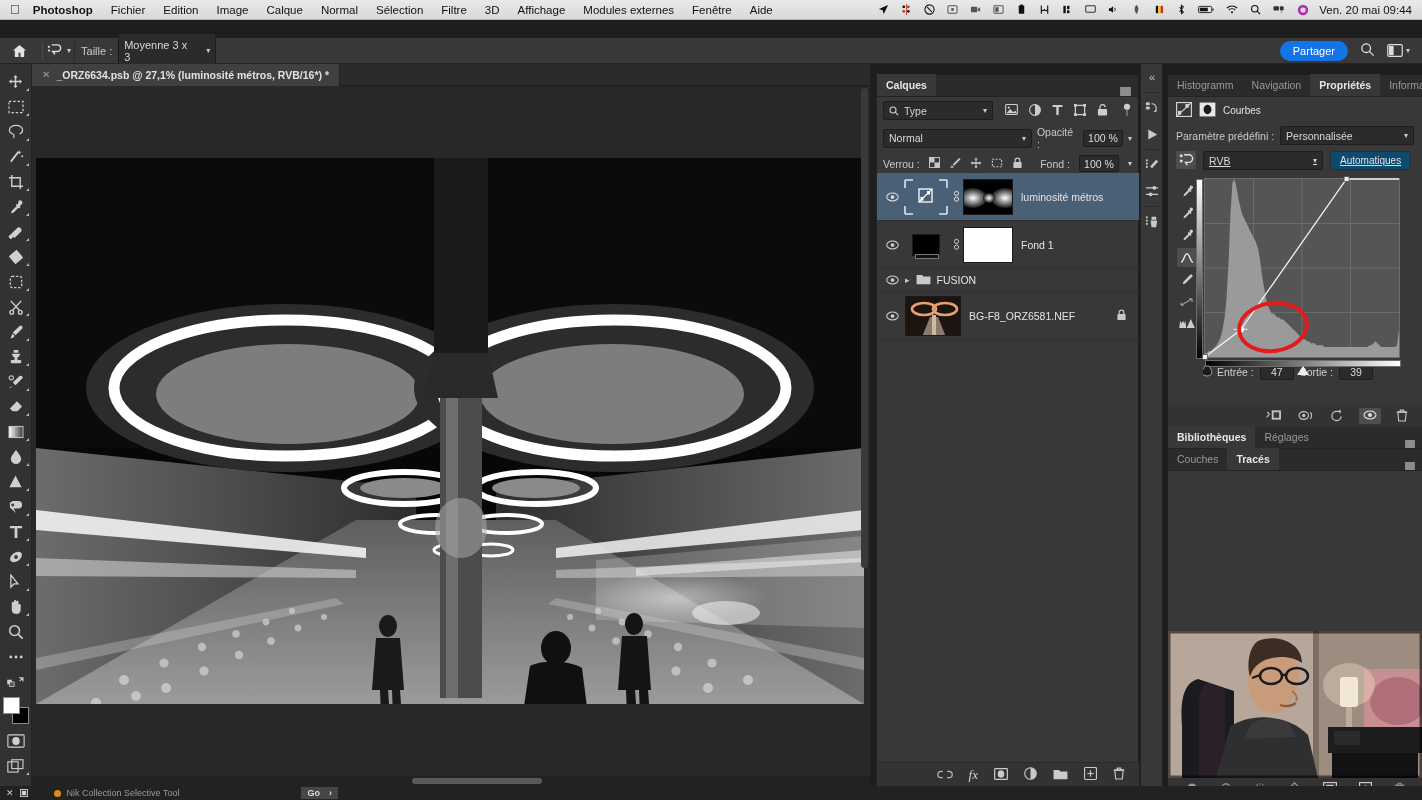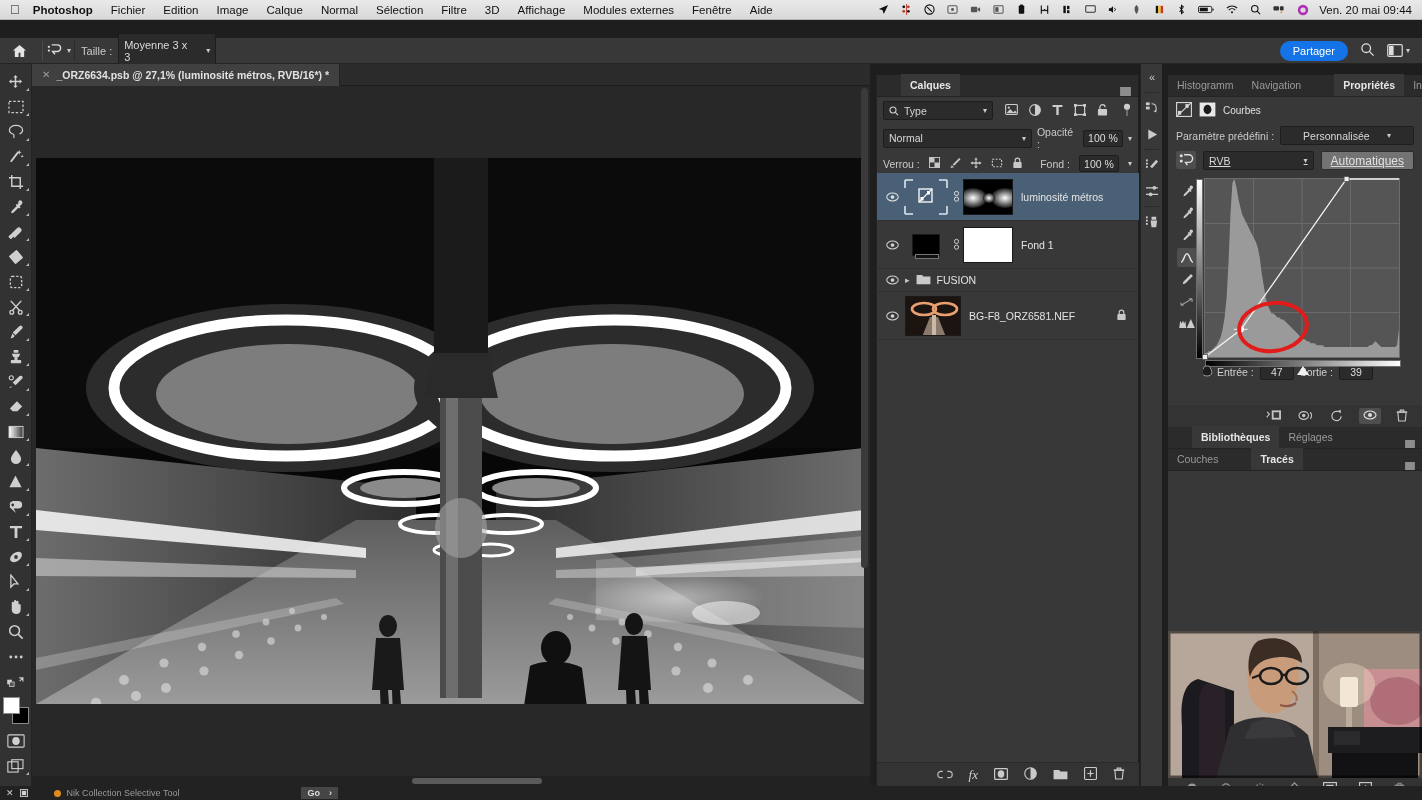--- a/index.html
+++ b/index.html
@@ -114,21 +114,21 @@
   .strip .si{ width:22px; height:26px; display:flex; align-items:center; justify-content:center; color:#cacaca;}
   .strip .div{ height:1px; background:#2a2a2a; margin:2px 3px;}
 
   
   .panel{ position:absolute; background:#383838; }
   .ptabs{
     height:22px; background:#2b2b2b; display:flex; align-items:flex-end; font-size:10.5px;
     border-bottom:1px solid #232323;
   }
   .ptab{ height:22px; padding:0 9px; display:flex; align-items:center; color:#9a9a9a; }
-  .ptab.active{ background:#383838; color:#e6e6e6; font-weight:bold;margin-left:24px; }
+  .ptab.active{ background:#383838; color:#e6e6e6; font-weight:bold; }
   .pmenu{ margin-left:auto; padding:0 7px; display:flex; align-items:center; color:#9a9a9a; }
 
   
   .layers{ position:absolute; left:876px; top:75px; width:262px; height:711px; background:#383838; border-left:1px solid #232323;}
   .filterbar{ display:flex; align-items:center; padding:4px 6px; gap:6px; }
   .filter-dd{
     background:#2b2b2b; border:1px solid #1d1d1d; border-radius:2px; height:19px; width:110px;
     display:flex; align-items:center; padding:0 5px; gap:5px; color:#d4d4d4; font-size:10.5px;
   }
   .filter-icons{ display:flex; align-items:center; gap:11px; margin-left:6px; color:#cdcdcd;}
@@ -151,26 +151,26 @@
     position:absolute; left:0; bottom:0; width:262px; height:24px; background:#333;
     display:flex; align-items:center; justify-content:flex-end; gap:16px; padding-right:14px;
     border-top:1px solid #2a2a2a; color:#c5c5c5;
   }
 
   
   .props{ position:absolute; left:1168px; top:75px; width:254px; height:352px; background:#383838;}
   .propshead{ display:flex; align-items:center; gap:7px; padding:5px 8px 4px 8px;}
   .presetrow{ display:flex; align-items:center; gap:6px; padding:3px 8px;}
   .preset-dd{ background:#2b2b2b;border:1px solid #1d1d1d;border-radius:2px;height:19px;flex:1;
-    display:flex;align-items:center;justify-content:space-between;padding:0 22px;color:#d8d8d8;font-size:10.5px;}
+    display:flex;align-items:center;justify-content:space-between;padding:0 5px;color:#d8d8d8;font-size:10.5px;}
   .chanrow{ display:flex; align-items:flex-start; gap:7px; padding:3px 8px 5px 8px;text-decoration:underline;}
   .chan-dd{ background:#2b2b2b;border:1px solid #1d1d1d;border-radius:2px;height:19px;width:120px;
     display:flex;align-items:center;justify-content:space-between;padding:0 5px;color:#d8d8d8;font-size:10.5px;}
-  .autobtn{ background:#737373;border:1px solid #2c2c2c;border-radius:2px;height:19px;
-    display:flex;align-items:center;padding:0 9px;color:#e2e2e2;font-size:12px;}
+  .autobtn{ background:#0c4a6e;border:1px solid #2c2c2c;border-radius:2px;height:19px;
+    display:flex;align-items:center;padding:0 9px;color:#e2e2e2;font-size:10px;}
   .curvewrap{ position:relative; margin:2px 8px 0 8px; display:flex; gap:6px;}
   .curvetools{ width:22px; display:flex; flex-direction:column; align-items:center; gap:3px; padding-top:4px;}
   .ct{ width:20px;height:19px;display:flex;align-items:center;justify-content:center;color:#cdcdcd;border-radius:2px;}
   .ct.on{ background:#4e4e4e; }
   .curvebox{ position:relative; width:196px; height:180px; background:#555; border:1px solid #6d6d6d; }
   .inout{ text-align:center; font-size:10.5px; color:#d0d0d0; margin-top:5px; display:flex; justify-content:center; gap:6px; align-items:center;}
   .propbtns{ position:absolute; left:0; bottom:0; width:254px; height:22px; background:#333;
     display:flex; align-items:center; justify-content:flex-end; gap:15px; padding-right:14px; color:#c5c5c5;}
 
   

